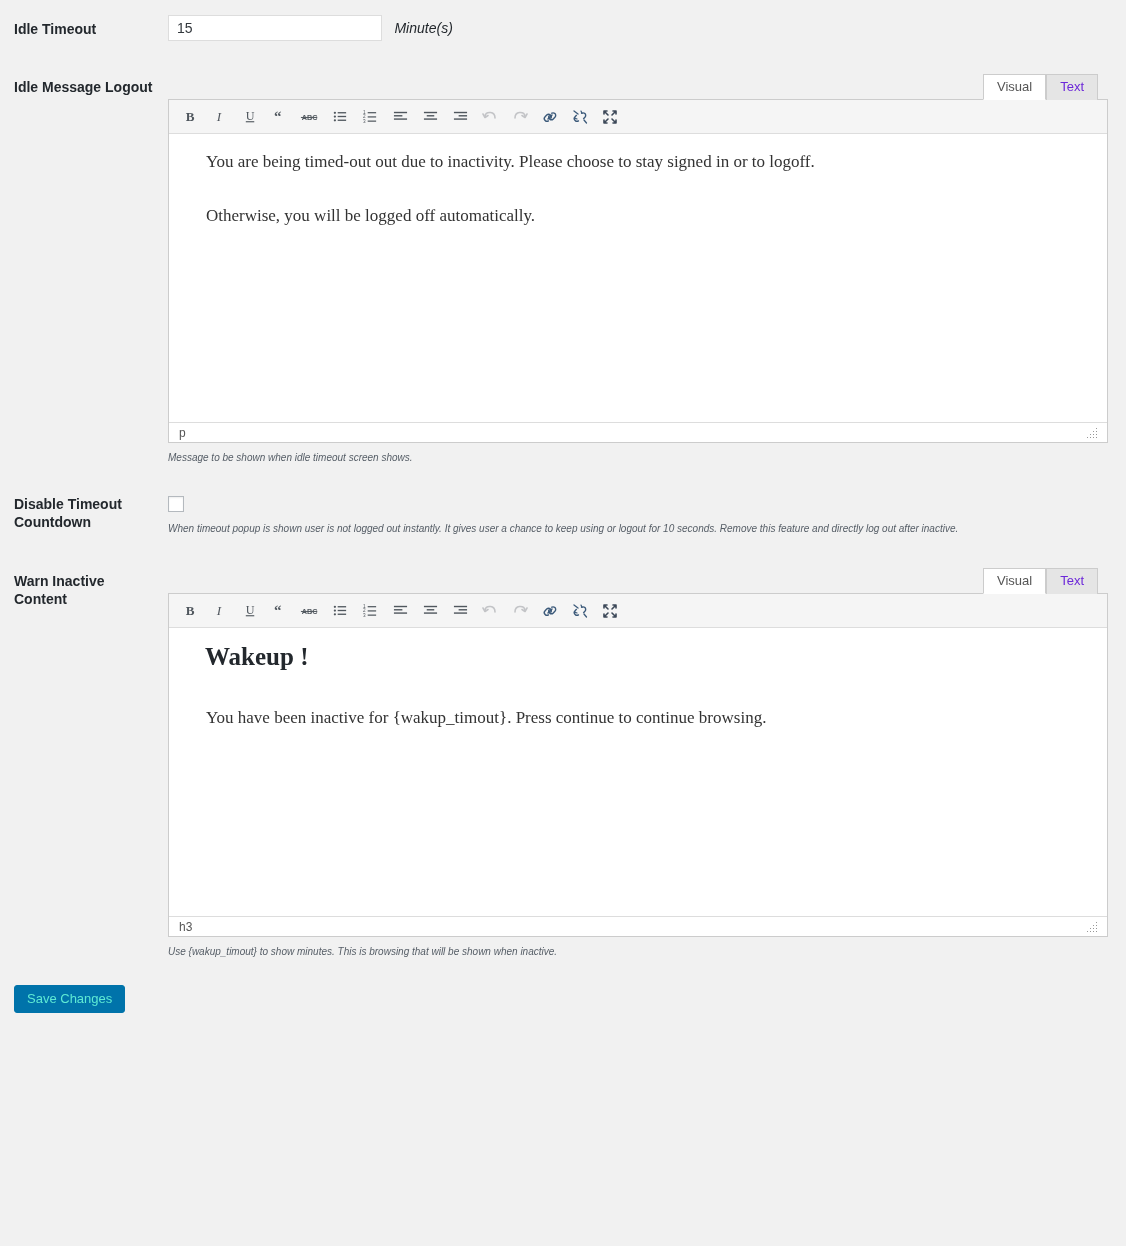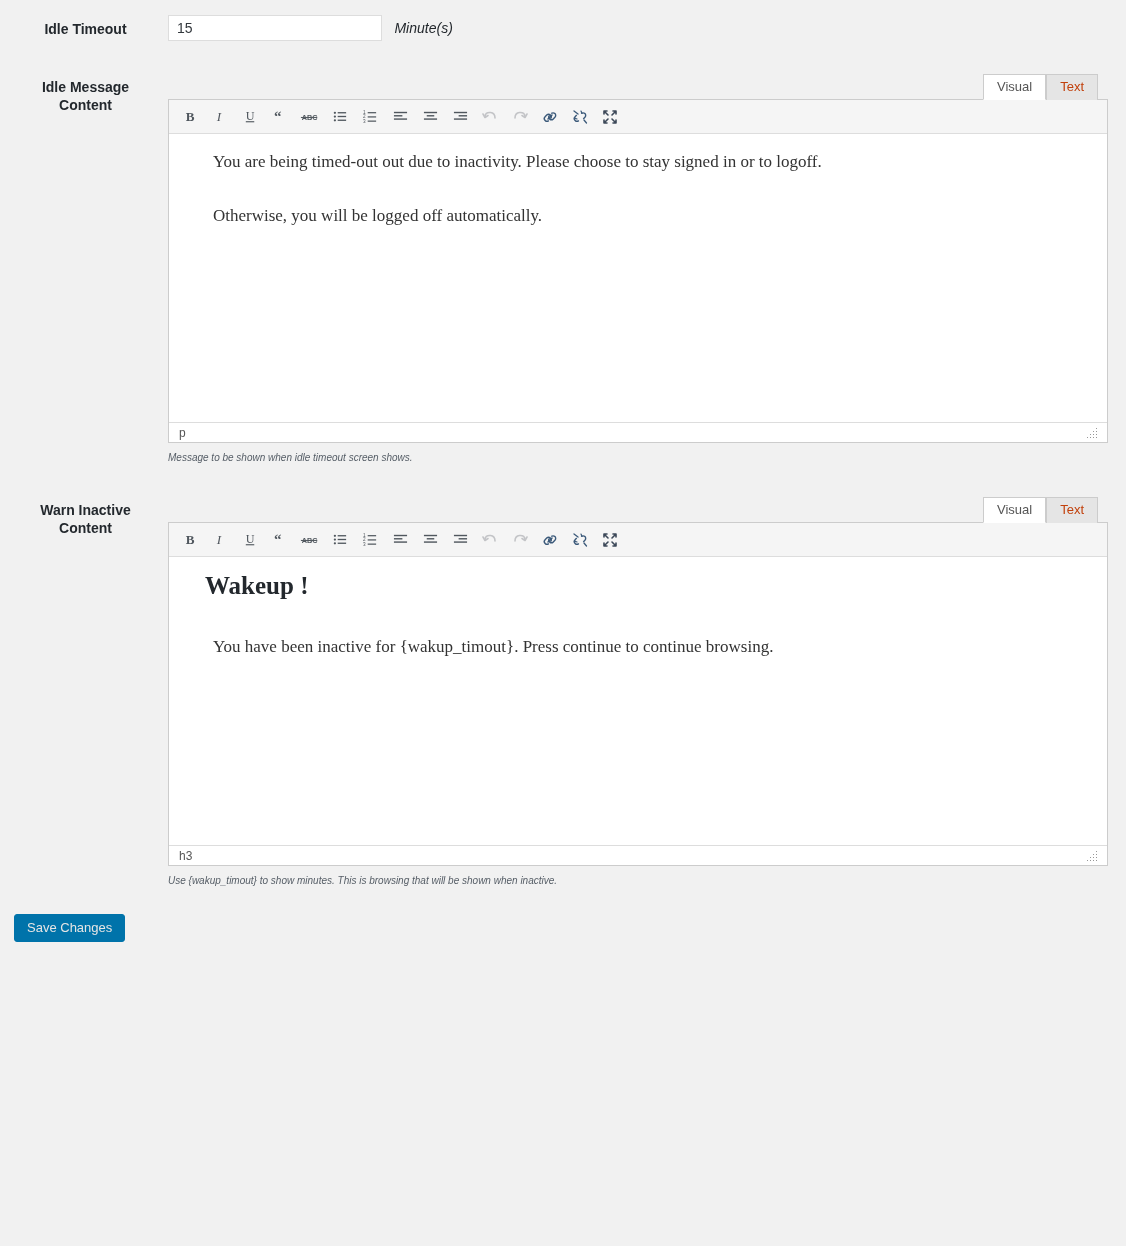--- a/index.html
+++ b/index.html
@@ -19,21 +19,21 @@
     color: #23282d;
     padding: 9px 0 4px 14px;
     margin: 0;
     line-height: 1.3;
   }
 
   table.form-table { width: 100%; border-collapse: collapse; }
   table.form-table > tbody > tr { vertical-align: top; }
   th.label-cell {
     width: 238px;
-    text-align: center;
+    text-align: left;
     font-weight: bold;
     font-size: 14px;
     color: #23282d;
     padding: 20px 10px 20px 14px;
     line-height: 1.3;
     vertical-align: top;
   }
   td.field-cell {
     padding: 15px 18px 15px 1px;
     vertical-align: top;
@@ -67,21 +67,21 @@
     display: flex;
     justify-content: flex-end;
     height: 26px;
     margin-bottom: 0;
     padding-right: 10px;
   }
   .editor-tab {
     border: 1px solid #ccc;
     border-bottom: none;
     background: #e5e5e5;
-    color: #c2410c;
+    color: #6d28d9;
     font-size: 13px;
     line-height: 24px;
     padding: 0 13px;
     margin: 0 0 0 0;
     cursor: pointer;
     position: relative;
     top: 1px;
   }
   .editor-tab.active {
     background: #fff;
@@ -119,21 +119,21 @@
   .editor-body {
     background: #fff;
     padding: 14px 36px 10px 36px;
     font-family: "Liberation Serif", serif;
     font-size: 17px;
     color: #333;
     line-height: 1.65;
   }
   .editor-body.e1 { height: 288px; }
   .editor-body.e2 { height: 288px; }
-  .editor-body p { margin: 0 0 26px 8px; }
+  .editor-body p { margin: 0 0 26px 1px; }
   .editor-body h3 {
     font-family: "Liberation Serif", serif;
     font-size: 25px;
     font-weight: bold;
     margin: 0 0 32px 0;
     color: #23282d;
     line-height: 1.2;
   }
   .editor-status {
     border-top: 1px solid #ddd;
@@ -184,21 +184,21 @@
     border: solid #1e8cbe;
     border-width: 0 3px 3px 0;
     transform: rotate(42deg);
   }
 
   
   .submit-row { padding: 10px 0 0 14px; }
   .button-primary {
     background: #0073aa;
     border: 1px solid #0073aa;
-    color: #e5e5e5;
+    color: #5eead4;
     font-size: 13px;
     font-family: "Liberation Sans", sans-serif;
     padding: 0 12px;
     height: 28px;
     line-height: 26px;
     border-radius: 3px;
     cursor: pointer;
     display: inline-block;
   }
 
@@ -215,21 +215,21 @@
 
       <tr>
         <th class="label-cell">Idle Timeout</th>
         <td class="field-cell">
           <input class="text-input" type="text" value="15" style="">
           <span class="unit-label">Minute(s)</span>
         </td>
       </tr>
 
       <tr>
-        <th class="label-cell">Idle Message Content</th>
+        <th class="label-cell">Idle Message Logout</th>
         <td class="field-cell">
           <div class="editor-wrap">
 
             <div class="editor-tabs">
               <div class="editor-tab active">Visual</div>
               <div class="editor-tab">Text</div>
             </div>
 
             <div class="editor-box">
               <div class="editor-toolbar">
@@ -347,20 +347,27 @@
                 <span>p</span>
                 <span class="resize-grip"></span>
               </div>
             </div>
 
             <p class="description">Message to be shown when idle timeout screen shows.</p>
           </div>
         </td>
       </tr>
 
+      <tr class="row-tight">
+        <th class="label-cell">Disable Timeout Countdown</th>
+        <td class="field-cell">
+          <span class="cb"></span>
+          <p class="description">When timeout popup is shown user is not logged out instantly. It gives user a chance to keep using or logout for 10 seconds. Remove this feature and directly log out after inactive.</p>
+        </td>
+      </tr>
 
 
       <tr>
         <th class="label-cell">Warn Inactive Content</th>
         <td class="field-cell">
           <div class="editor-wrap">
 
             <div class="editor-tabs">
               <div class="editor-tab active">Visual</div>
               <div class="editor-tab">Text</div>

